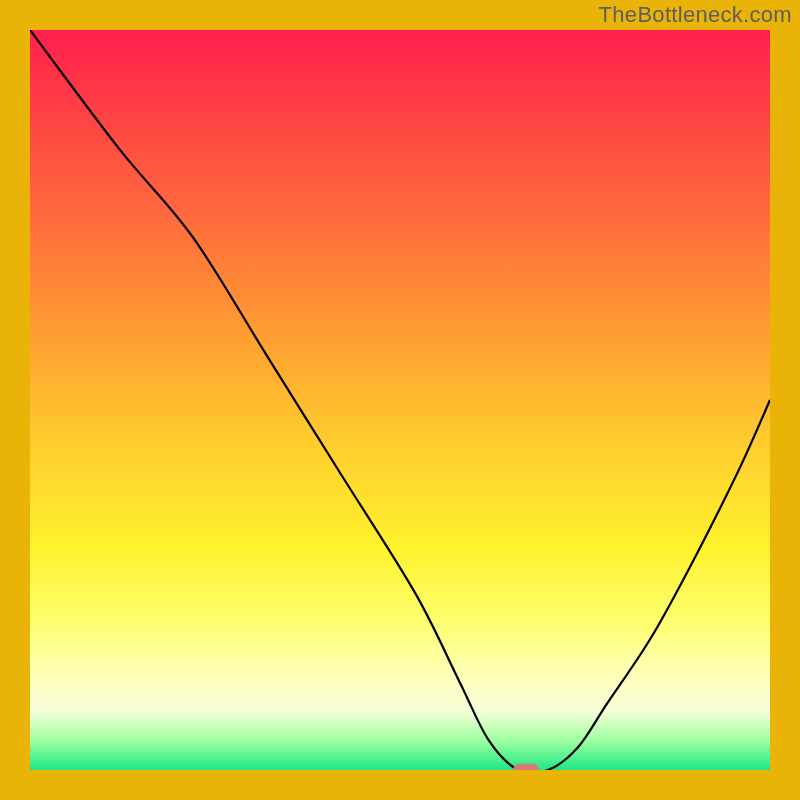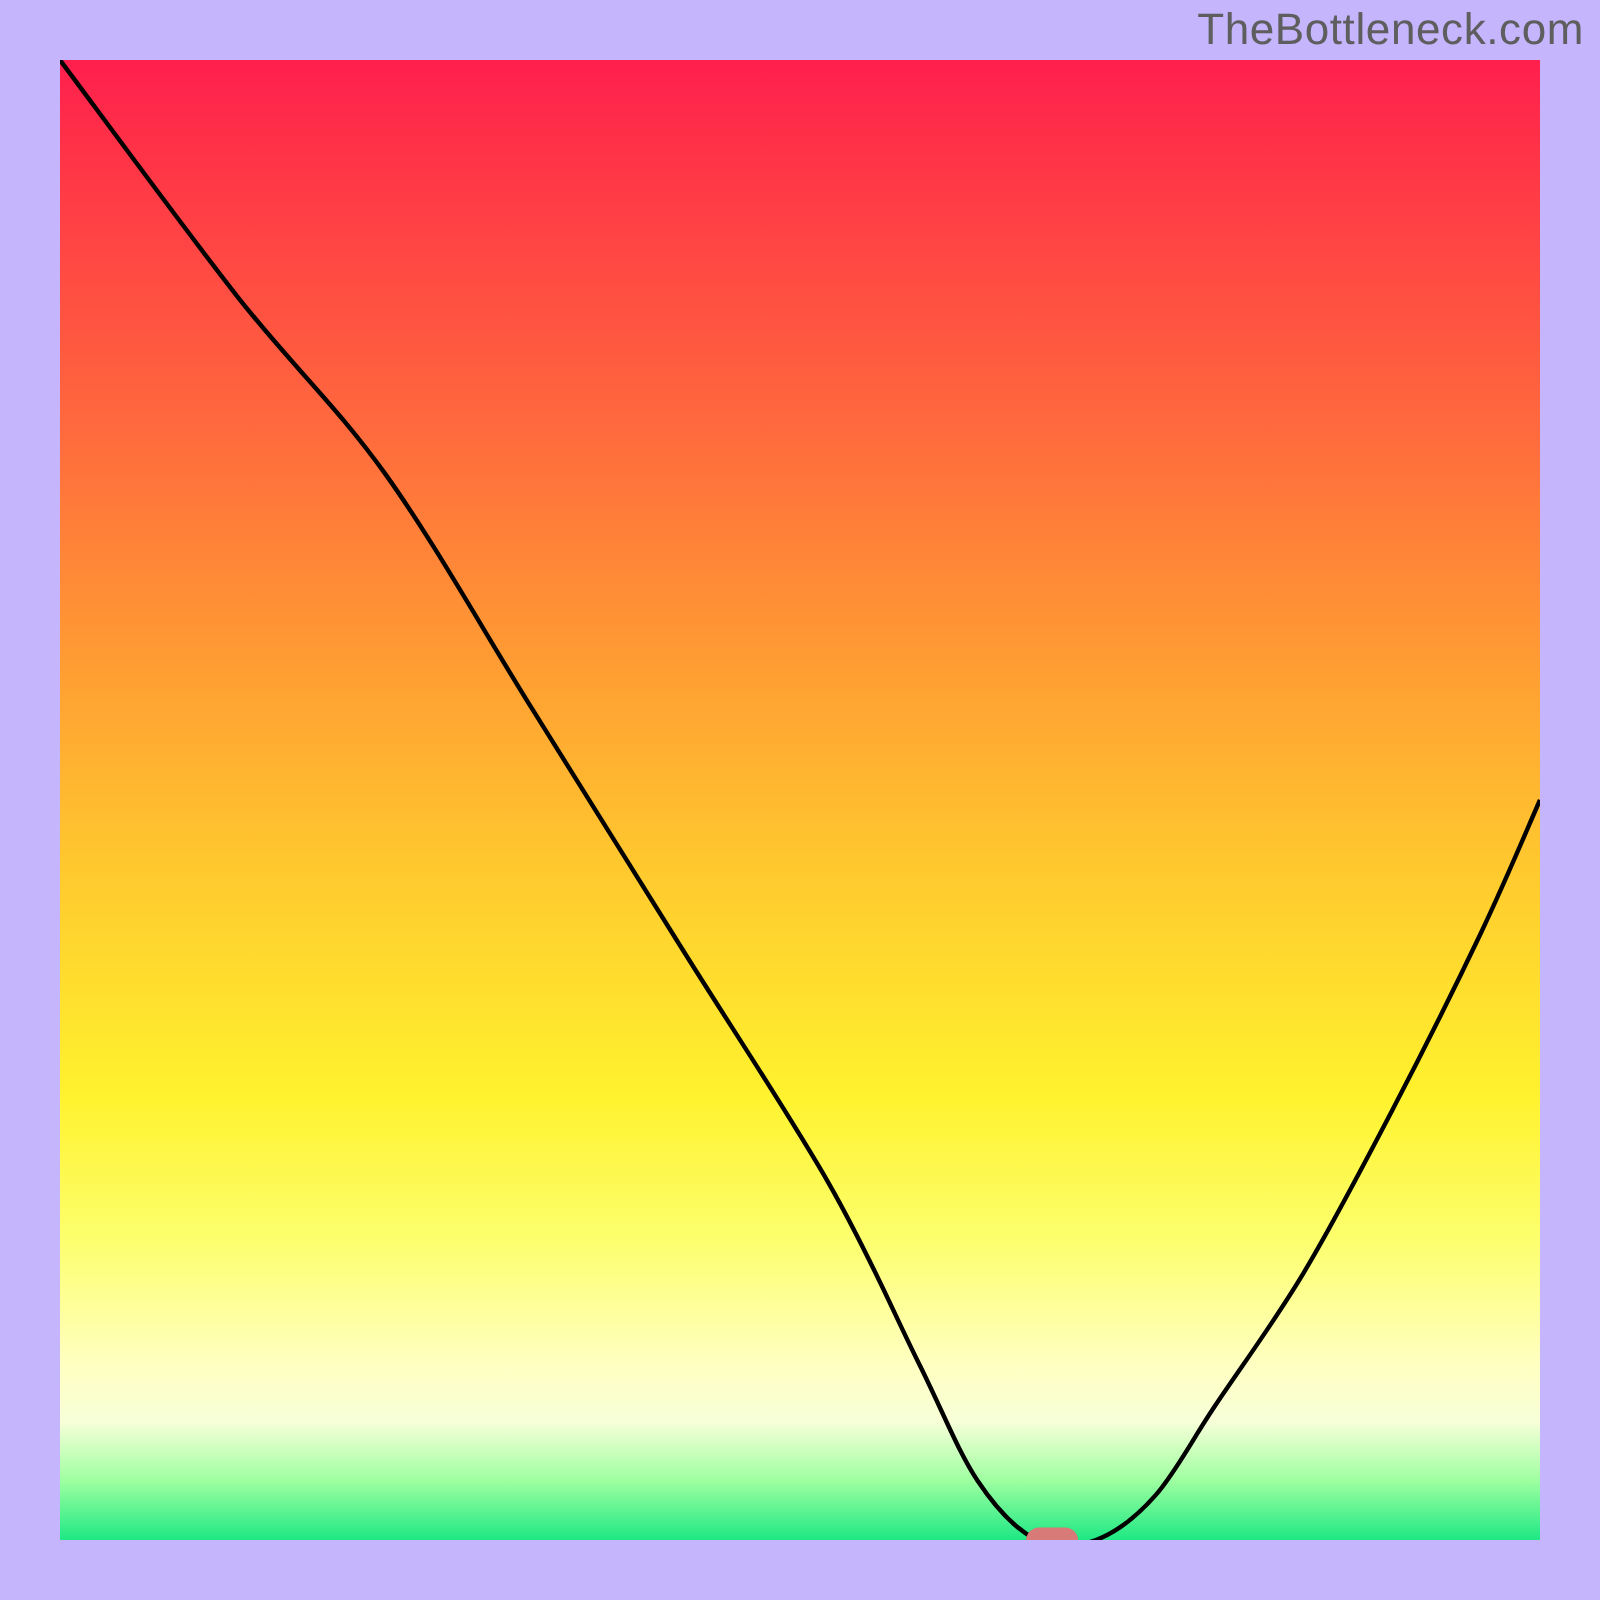--- a/index.html
+++ b/index.html
@@ -8,21 +8,21 @@
     width: 800px;
     height: 800px;
     background: #000;
     overflow: hidden;
     font-family: Arial, Helvetica, sans-serif;
   }
   .frame {
     position: relative;
     width: 800px;
     height: 800px;
-    background: #c4b5fd;
+    background: #eab308;
   }
   .watermark {
     position: absolute;
     top: 2px;
     right: 8px;
     color: #5e5e5e;
     font-size: 22px;
     font-weight: 500;
     letter-spacing: 0.3px;
     z-index: 50;

